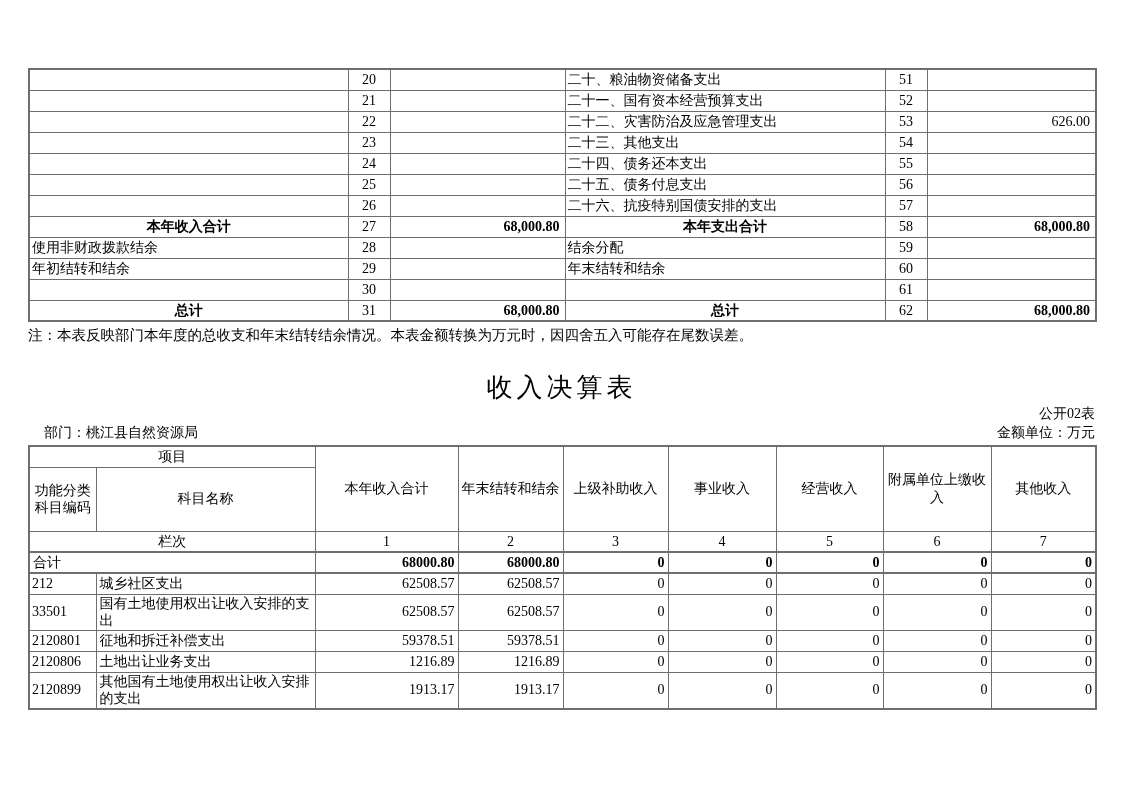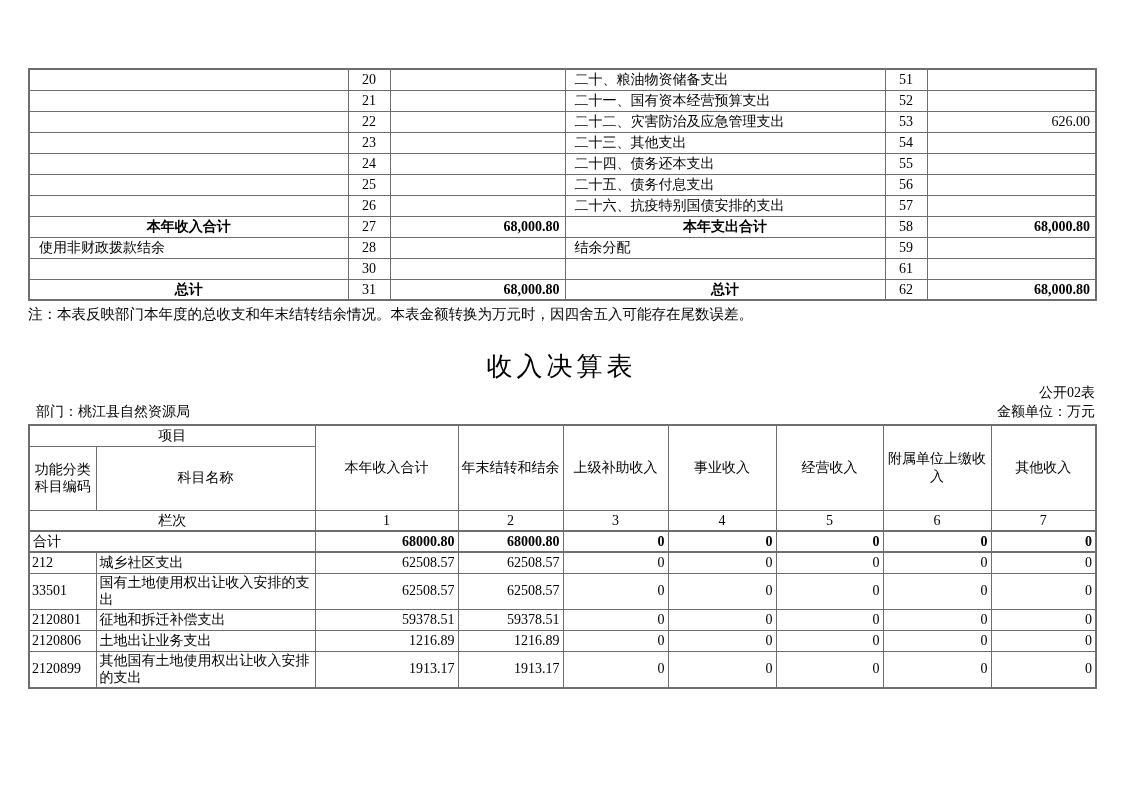--- a/index.html
+++ b/index.html
@@ -6,31 +6,31 @@
   body{
     width:1122px;height:793px;background:#ffffff;color:#000;
     font-family:"Liberation Serif","DejaVu Serif",serif;
     overflow:hidden;
   }
   .content{padding:68px 27px 0 28px;}
   table{border-collapse:collapse;table-layout:fixed;width:1067px;border:2px solid #6e6e6e;background:#fff;font-family:Liberation Serif, serif;}
   td{border:1px solid #6e6e6e;font-size:14px;line-height:1.25;vertical-align:middle;overflow:hidden;word-break:break-all;}
   
   .t1 tr{height:21px;}
-  .t1 .lbl{text-align:left;padding:0 9px;margin-left:12px;}
+  .t1 .lbl{text-align:left;padding:0 2px;margin-left:12px;}
   .t1 .num{text-align:center;padding:0;}
   .t1 .val{text-align:right;padding:0 5px 0 2px;}
   .t1 tr.total .lbl{text-align:center;font-weight:bold;}
   .t1 tr.total .val{font-weight:bold;}
   
   .note{font-size:14.5px;margin-top:4px;text-align:left;}
   
   .title2{margin-top:25px;text-align:center;font-size:26px;letter-spacing:4px;}
   .tno{text-align:right;font-size:14px;}
-  .metarow{display:flex;justify-content:space-between;font-size:14px;margin:1px 0 3px 8px;}
+  .metarow{display:flex;justify-content:space-between;font-size:14px;margin:1px 0 3px 16px;}
   
   .t2 .hc{text-align:center;padding:0 2px;}
   .t2 .hr1{height:21px;}
   .t2 .hr2{height:64px;}
   .t2 .lr{height:21px;}
   .t2 .lr td{border-bottom-width:2px;}
   .t2 tr.dr{height:21px;}
   .t2 .code{text-align:left;padding:0 2px;}
   .t2 .name{text-align:left;padding:0 3px;}
   .t2 .val{text-align:right;padding:0 3px;}
@@ -116,20 +116,28 @@
         <td class="lbl">本年支出合计</td>
         <td class="num">58</td>
         <td class="val">68,000.80</td>
       </tr>
       <tr>
         <td class="lbl">使用非财政拨款结余</td>
         <td class="num">28</td>
         <td class="val"></td>
         <td class="lbl">结余分配</td>
         <td class="num">59</td>
+        <td class="val"></td>
+      </tr>
+      <tr>
+        <td class="lbl">年初结转和结余</td>
+        <td class="num">29</td>
+        <td class="val"></td>
+        <td class="lbl">年末结转和结余</td>
+        <td class="num">60</td>
         <td class="val"></td>
       </tr>
       <tr>
         <td class="lbl"></td>
         <td class="num">30</td>
         <td class="val"></td>
         <td class="lbl"></td>
         <td class="num">61</td>
         <td class="val"></td>
       </tr>

